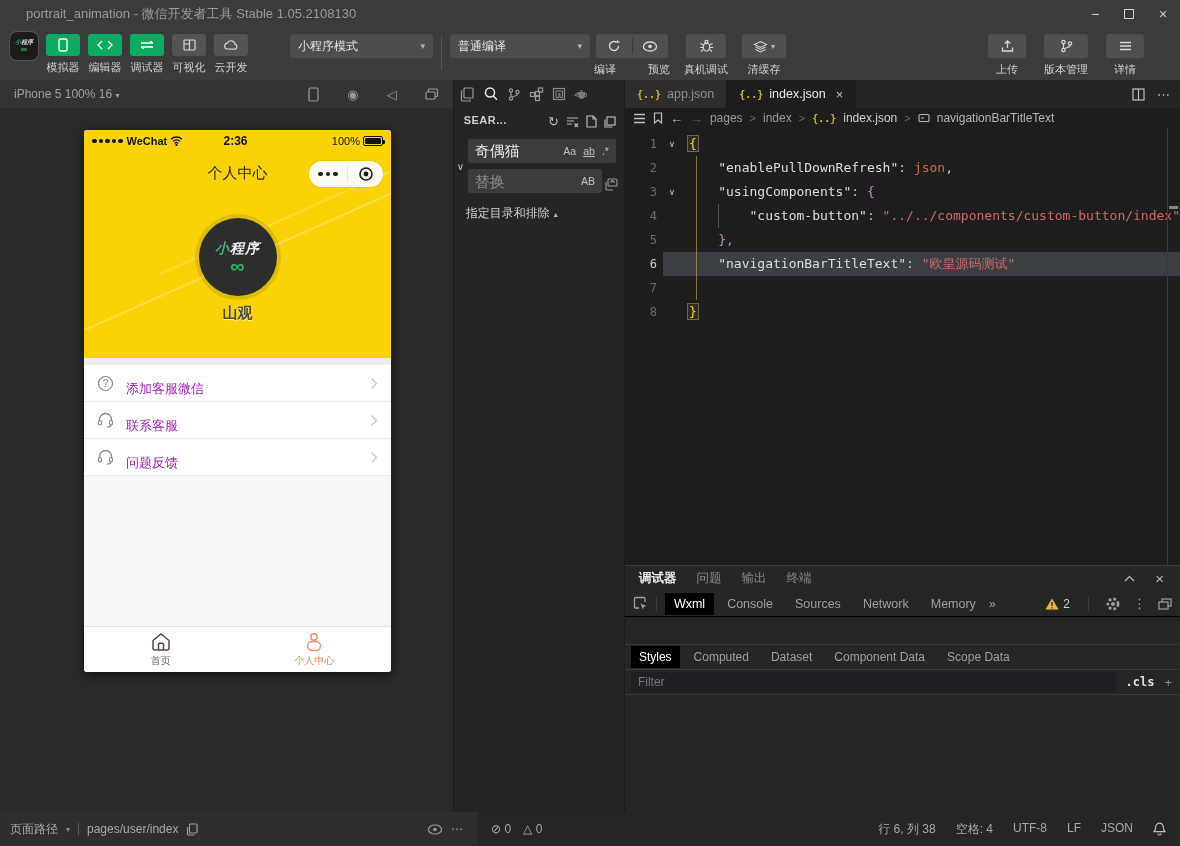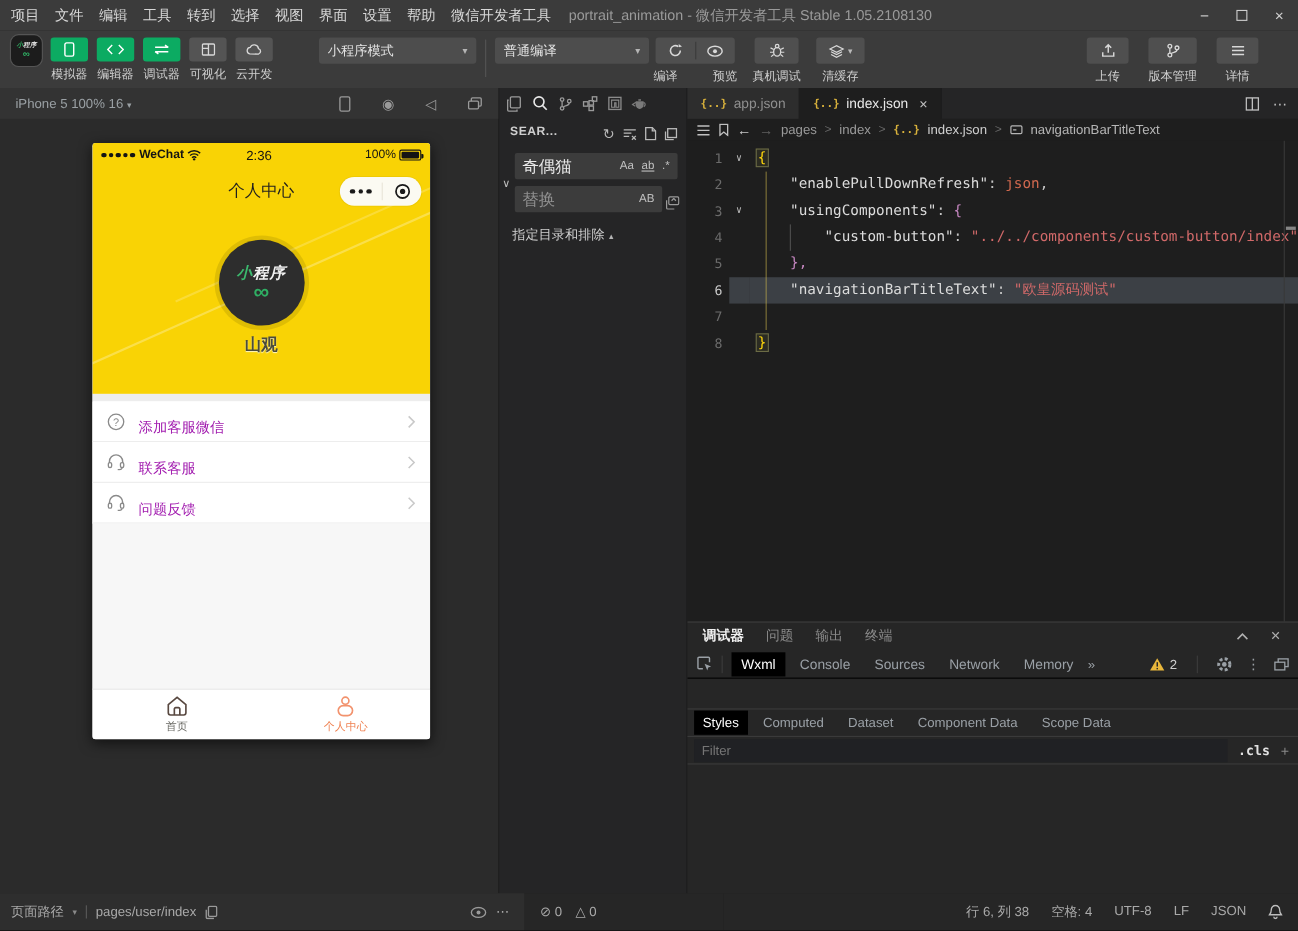--- a/index.html
+++ b/index.html
@@ -45,21 +45,21 @@
   .sim-header{height:28px;background:#333;display:flex;align-items:center;padding:0 14px;color:#9aa0a4;font-size:12px;}
   .sim-header .hdr-icons{margin-left:auto;display:flex;gap:28px;align-items:center;color:#9a9a9a;font-size:13px;}
   .sim-body{flex:1;position:relative;}
   .phone{position:absolute;left:84px;top:22px;width:307px;height:542px;border-radius:3px;overflow:hidden;box-shadow:0 3px 12px rgba(0,0,0,.6);display:flex;flex-direction:column;background:#f7f7f7;}
   .p-yellow{height:228px;background:#f9d305;position:relative;overflow:hidden;}
   .p-yellow::before{content:'';position:absolute;left:-20px;top:128px;width:360px;height:2px;background:rgba(255,255,255,.28);transform:rotate(-24deg);}
   .p-yellow::after{content:'';position:absolute;left:60px;top:70px;width:360px;height:1.5px;background:rgba(255,255,255,.2);transform:rotate(-24deg);}
   .p-status{height:22px;display:flex;align-items:center;padding:0 8px;color:#141414;font-size:11px;position:relative;z-index:2;}
   .sig-dots{display:flex;gap:2px;margin-right:4px;}
   .sig-dots i{width:4.5px;height:4.5px;border-radius:50%;background:#141414;}
-  .p-time{position:absolute;left:0;right:4px;text-align:center;font-weight:normal;font-size:12px;}
+  .p-time{position:absolute;left:0;right:4px;text-align:center;font-weight:bold;font-size:12px;}
   .p-batt-group{margin-left:auto;display:flex;align-items:center;gap:3px;z-index:1;}
   .battery{width:20px;height:10px;border:1px solid #141414;border-radius:2px;position:relative;padding:1px;}
   .battery i{display:block;width:100%;height:100%;background:#141414;border-radius:1px;}
   .battery::after{content:'';position:absolute;right:-3px;top:2.5px;width:2px;height:4px;background:#141414;border-radius:0 1px 1px 0;}
   .p-nav{height:44px;position:relative;z-index:2;}
   .p-nav-title{position:absolute;left:0;right:0;top:12px;text-align:center;font-size:15px;color:#1f1f1f;}
   .capsule{position:absolute;right:8px;top:9px;width:74px;height:26px;background:#fbfaf2;border-radius:13px;display:flex;align-items:center;justify-content:space-evenly;box-shadow:0 0 0 1px rgba(0,0,0,.04);}
   .capsule .dots{display:flex;gap:3px;}
   .capsule .dots i{width:4.5px;height:4.5px;border-radius:50%;background:#1a1a1a;}
   .cap-div{width:1px;height:16px;background:#e8e5d8;}
@@ -159,33 +159,20 @@
   .sb-right{flex:1;background:#262626;display:flex;align-items:center;justify-content:flex-end;gap:20px;padding-right:14px;}
   .sb-spacer{flex:1;}
   .ic{display:inline-flex;align-items:center;justify-content:center;}
 </style>
 </head>
 <body>
 
 <div id="app">
 
   <div class="titlebar">
-    <div class="menu-bar">
-        <span class="menu-item">项目</span>
-        <span class="menu-item">文件</span>
-        <span class="menu-item">编辑</span>
-        <span class="menu-item">工具</span>
-        <span class="menu-item">转到</span>
-        <span class="menu-item">选择</span>
-        <span class="menu-item">视图</span>
-        <span class="menu-item">界面</span>
-        <span class="menu-item">设置</span>
-        <span class="menu-item">帮助</span>
-        <span class="menu-item">微信开发者工具</span>
-      </div>
     <span class="win-title">portrait_animation - 微信开发者工具 Stable 1.05.2108130</span>
     <div class="win-controls">
       <span class="win-btn">−</span>
       <span class="win-btn">
           <span class="win-max-box"></span>
         </span>
       <span class="win-btn">×</span>
     </div>
   </div>
 

